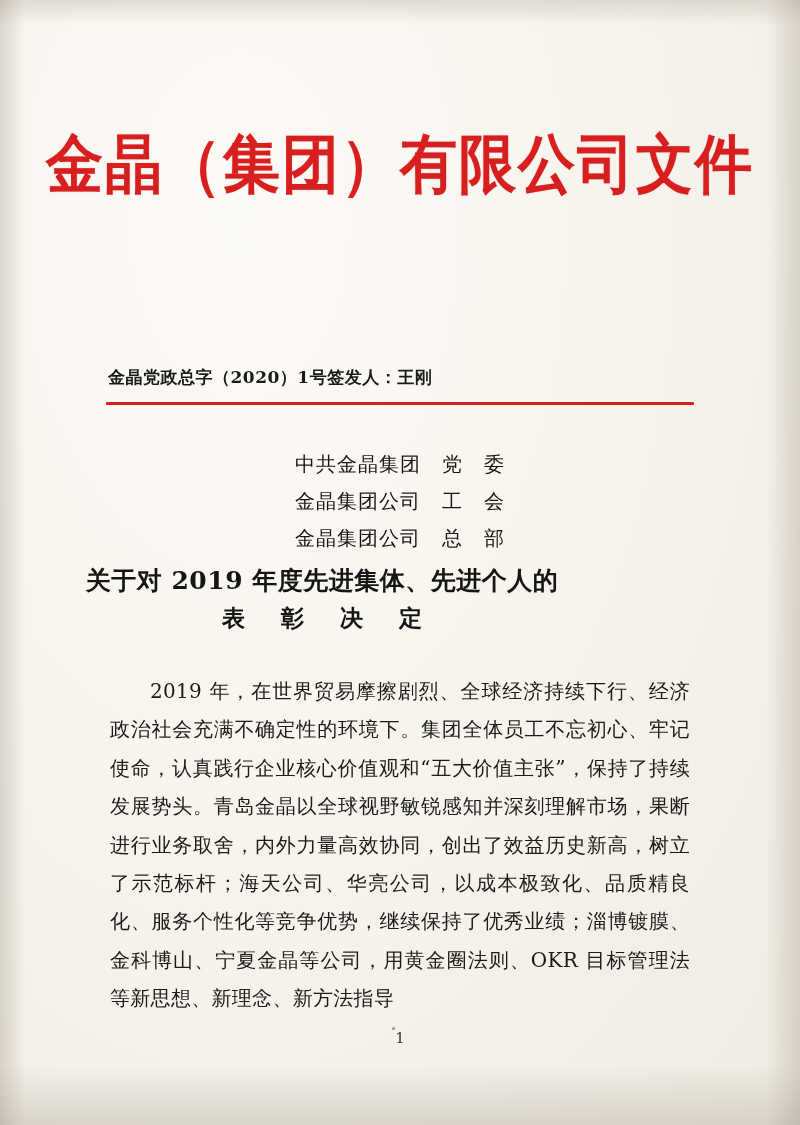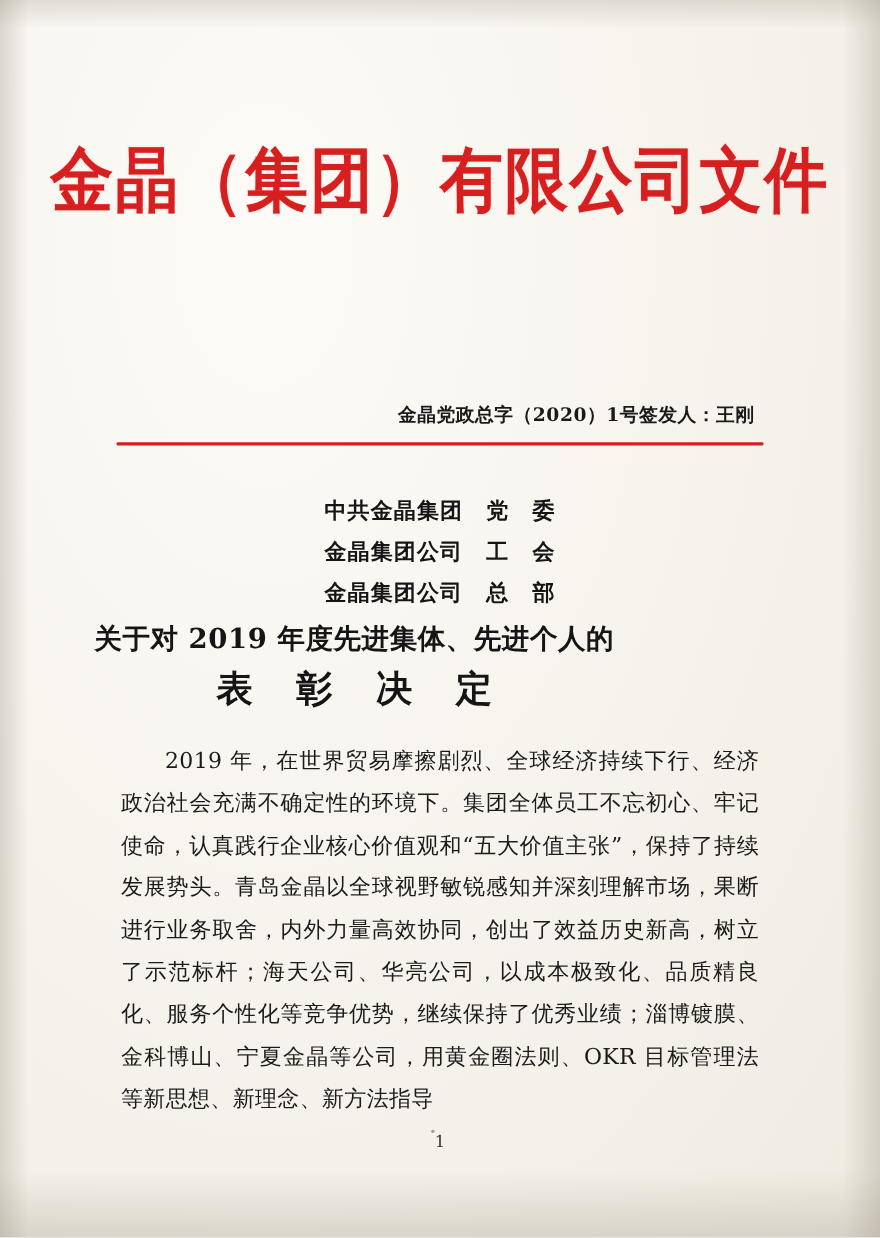--- a/index.html
+++ b/index.html
@@ -70,27 +70,26 @@
     transform: scaleY(1.12);
     transform-origin: center top;
   }
 
   .meta-row {
     position: absolute;
     top: 366px;
     left: 108px;
     width: 584px;
     display: flex;
-    justify-content: flex-end;
+    justify-content: flex-start;
     align-items: baseline;
     font-size: 17px;
     font-weight: bold;
     color: #1a1a1a;
     letter-spacing: 0.5px;
-    margin-left: 46px;
   }
   .meta-row .doc-number { white-space: nowrap; }
   .meta-row .signer { white-space: nowrap; margin-right: 52px; }
 
   .red-rule {
     position: absolute;
     top: 402px;
     left: 106px;
     width: 588px;
     height: 3px;
@@ -100,21 +99,21 @@
 
   .issuers {
     position: absolute;
     top: 446px;
     left: 0;
     width: 800px;
     text-align: center;
   }
   .issuer-line {
     font-size: 20px;
-    font-weight: bold;
+    font-weight: normal;
     color: #151515;
     line-height: 1.85;
     letter-spacing: 1px;
     font-family: "DejaVu Serif", "Liberation Serif", serif;
   }
 
   .subject {
     position: absolute;
     top: 562px;
     left: 0;
@@ -122,21 +121,21 @@
     text-align: center;
     color: #151515;
   }
   .subject-line1 {
     font-size: 25px;
     font-weight: bold;
     letter-spacing: 0.5px;
     line-height: 1.5;
   }
   .subject-line2 {
-    font-size: 33px;
+    font-size: 23px;
     font-weight: bold;
     letter-spacing: 14px;
     line-height: 1.6;
     padding-left: 14px;
   }
 
   .body-text {
     position: absolute;
     top: 672px;
     left: 110px;

